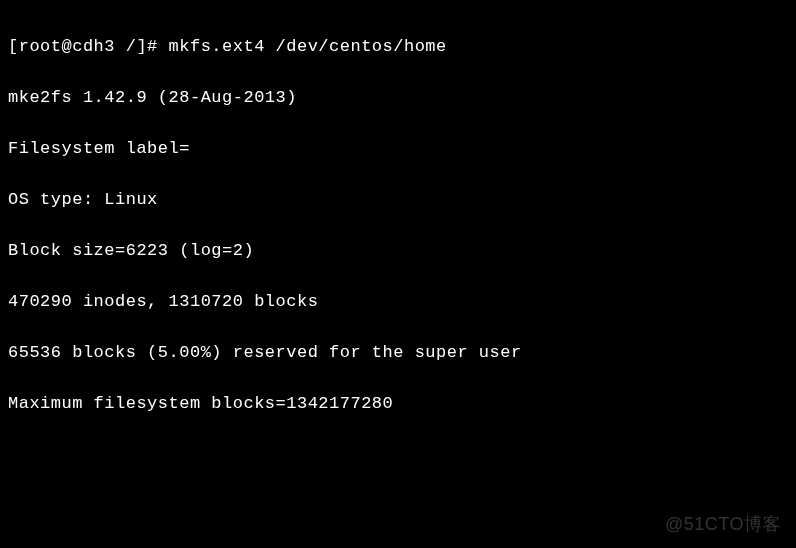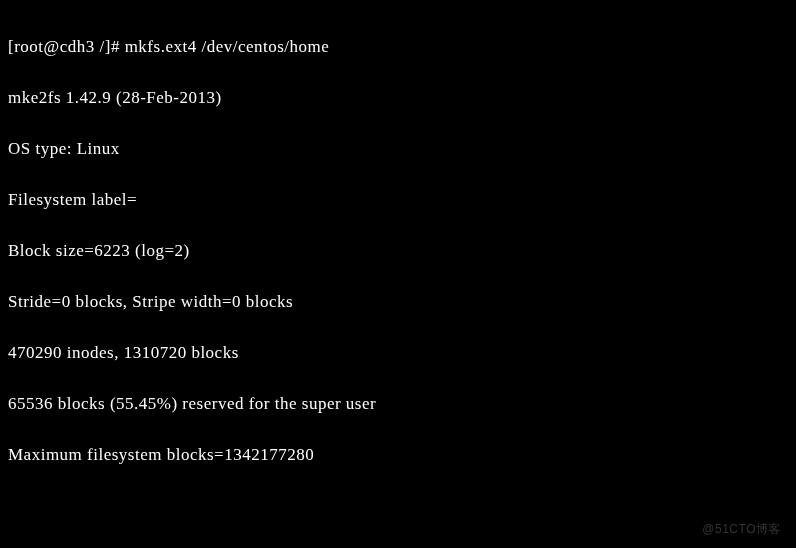--- a/index.html
+++ b/index.html
@@ -18,43 +18,41 @@
       height: 548px;
       overflow: hidden;
       letter-spacing: 0.5px;
       position: relative;
     }
     .terminal {
       white-space: pre;
     }
     .line {
       display: block;
-      font-family: Liberation Serif, serif;
     }
     .watermark {
       position: absolute;
       bottom: 10px;
       right: 15px;
       color: rgba(200, 200, 200, 0.25);
-      font-size: 12px;
+      font-size: 18px;
       font-family: sans-serif;
     }
   </style>
 </head>
 <body>
 
 <div class="terminal">
 <span class="line"><span>[root@cdh3 /]# </span><span>mkfs.ext4 /dev/centos/home</span></span>
-<span class="line">mke2fs 1.42.9 (28-Feb-2013)</span>
+<span class="line">mke2fs 1.42.9 (28-Aug-2013)</span>
+<span class="line">Filesystem label=</span>
 <span class="line">OS type: Linux</span>
-<span class="line">Filesystem label=</span>
 <span class="line">Block size=6223 (log=2)</span>
-<span class="line">Stride=0 blocks, Stripe width=0 blocks</span>
 <span class="line">470290 inodes, 1310720 blocks</span>
-<span class="line">65536 blocks (55.45%) reserved for the super user</span>
+<span class="line">65536 blocks (5.00%) reserved for the super user</span>
 <span class="line">Maximum filesystem blocks=1342177280</span>
 
 
 
 
 
 <span class="line"></span>
 
 
 

